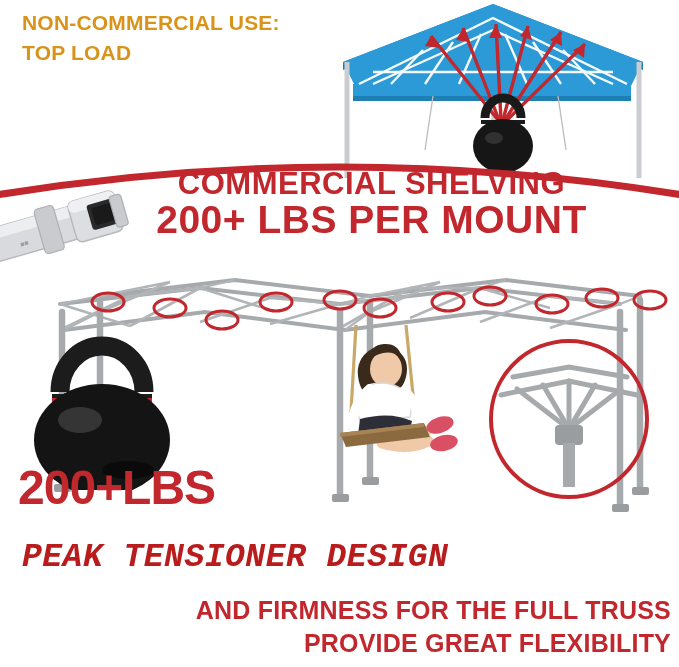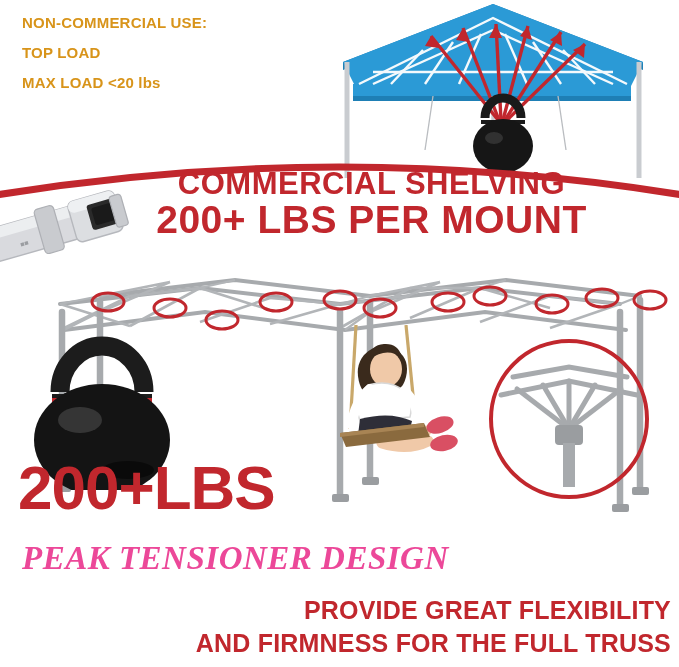--- a/index.html
+++ b/index.html
@@ -22,21 +22,21 @@
   .warn-block {
     position: absolute;
     left: 22px;
     top: 8px;
     width: 330px;
   }
   .warn-line {
     font-family: "Liberation Sans", sans-serif;
     font-weight: bold;
     color: #d8941a;
-    font-size: 15px;
+    font-size: 21px;
     line-height: 30px;
     letter-spacing: 0.2px;
     white-space: nowrap;
   }
 
   
   .canopy-wrap {
     position: absolute;
     right: 6px;
     top: 0px;
@@ -123,32 +123,32 @@
   }
 
   
   .big-lbs {
     position: absolute;
     left: 18px;
     top: 455px;
     color: #c1272d;
     font-family: "Liberation Sans", sans-serif;
     font-weight: bold;
-    font-size: 62px;
+    font-size: 48px;
     line-height: 66px;
     letter-spacing: -1px;
   }
 
   
   .peak-line {
     position: absolute;
     left: 22px;
     top: 538px;
-    color: #ec4899;
-    font-family: Liberation Serif, serif;
+    color: #b91c1c;
+    font-family: Liberation Mono, monospace;
     font-weight: bold;
     font-style: italic;
     font-size: 33px;
     line-height: 40px;
     letter-spacing: 0.5px;
   }
 
   
   .bottom-lines {
     position: absolute;
@@ -167,21 +167,20 @@
   }
 </style>
 </head>
 <body>
 
 <div id="poster">
 
   <div class="warn-block">
     <div class="warn-line">NON-COMMERCIAL USE:</div>
     <div class="warn-line">TOP LOAD</div>
-    <div class="warn-line">MAX LOAD &lt;20 lbs</div>
   </div>
 
   <div class="canopy-wrap">
     <svg width="360" height="180" viewBox="0 0 360 180" xmlns="http://www.w3.org/2000/svg">
 
       <path d="M30 62 L180 4 L330 62 L330 70 L180 16 L30 70 Z" fill="#1e7fb5"></path>
       <path d="M30 62 L180 4 L330 62 L318 86 L42 86 Z" fill="#2b9ad6"></path>
 
       <rect x="40" y="84" width="278" height="12" fill="#2b9ad6"></rect>
       <path d="M40 96 L318 96 L318 101 L40 101 Z" fill="#1e7fb5"></path>
@@ -390,17 +389,17 @@
       <rect x="68" y="88" width="28" height="20" rx="4" fill="#9a9da0"></rect>
       <rect x="76" y="106" width="12" height="44" fill="#a7aaad"></rect>
     </svg>
   </div>
 
   <div class="big-lbs">200+LBS</div>
 
   <div class="peak-line">PEAK TENSIONER DESIGN</div>
 
   <div class="bottom-lines">
+    <div>AND FIRMNESS FOR THE FULL TRUSS</div>
     <div>PROVIDE GREAT FLEXIBILITY</div>
-    <div>AND FIRMNESS FOR THE FULL TRUSS</div>
   </div>
 
 </div>
 
 </body></html>

